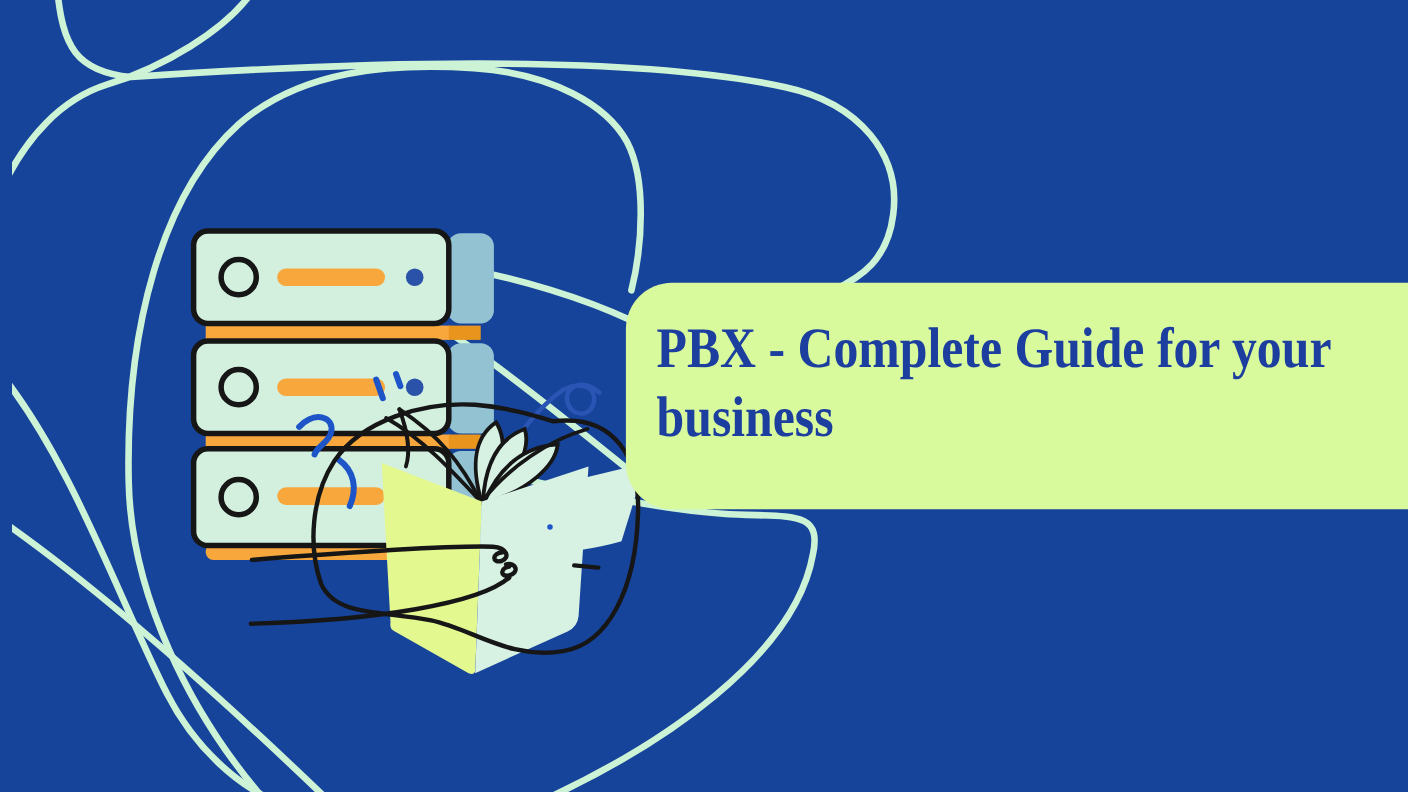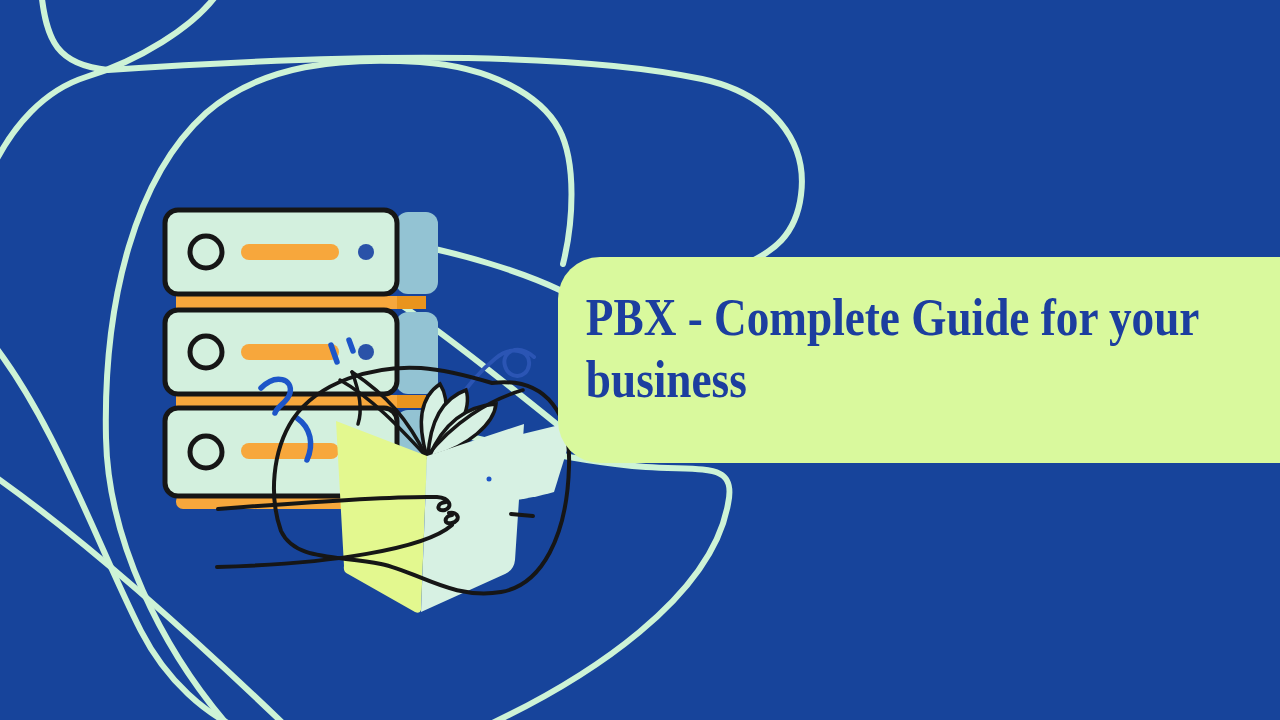--- a/index.html
+++ b/index.html
@@ -1,21 +1,21 @@
 <!DOCTYPE html>
 <html style="--bg: #17449b; --card_bg: #d9f99d; --title_text: #1c3e9f; --mint: #d3f0de; --mint_line: #cdf3d6; --shadow_blue: #93c3d3; --orange: #f7a73c; --orange_dark: #e9941d; --page_left: #e3f88f; --page_right: #d7f1e3; --ink: #161616; --blue_accent: #2a52a8; --blue_scribble: #1d55c8; --blue_faint: #2b55b4;"><head>
 <meta charset="utf-8">
 <style>
   html,body{margin:0;padding:0;}
   body{
     width:1280px;height:720px;position:relative;overflow:hidden;
     background:var(--bg,#17449b);
     font-family:"Liberation Sans",sans-serif;
   }
-  #stage{position:absolute;inset:0;width:1211px;height:720px;}
+  #stage{position:absolute;inset:0;width:1211px;height:720px;margin-left:11px;}
   .illus{position:absolute;left:0;top:0;}
   
   .title-card{
     position:absolute;
     left:558px;top:257px;width:722px;height:206px;
     background:var(--card_bg,#d9f99d);
     border-radius:42px 0 0 42px;
     box-sizing:border-box;
   }
   .title-card h1{

